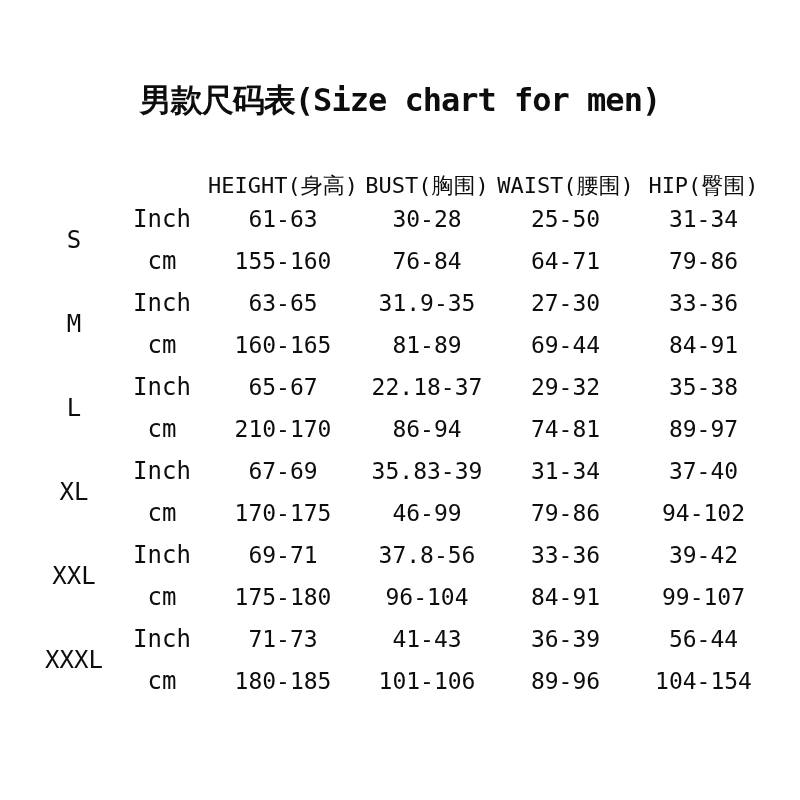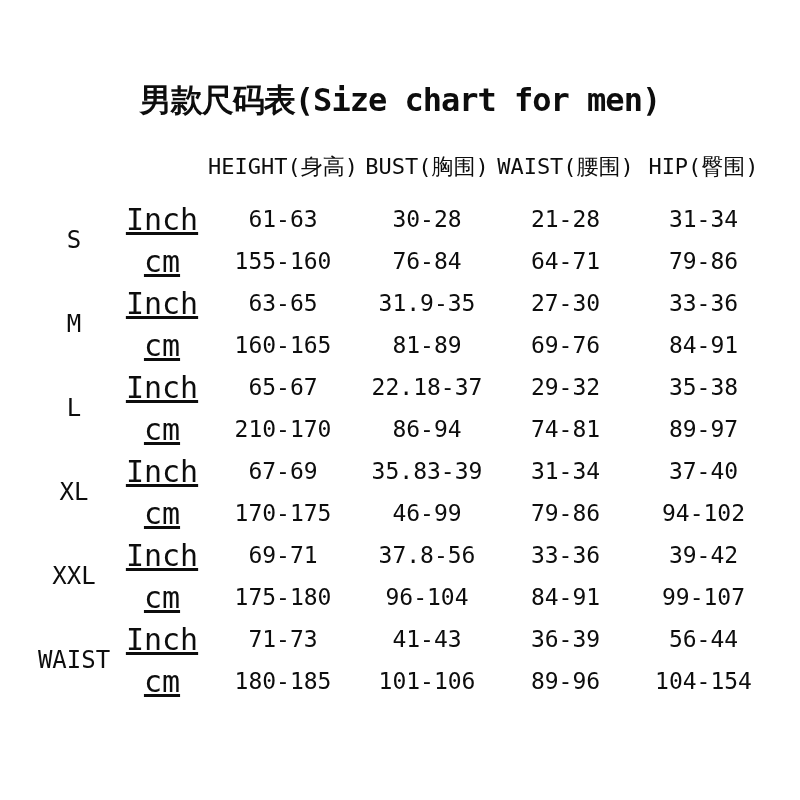--- a/index.html
+++ b/index.html
@@ -45,34 +45,33 @@
   }
   thead th {
     height: 42px;
     padding-bottom: 12px;
     font-size: 22px;
     position: relative;
   }
   thead th .hdr {
     position: absolute;
     left: 50%;
-    top: 11px;
+    top: 30px;
     transform: translate(-50%, -50%);
     white-space: nowrap;
   }
   tbody td {
     height: 42px;
     font-size: 23px;
   }
   td.size-label {
     font-size: 24px;
   }
   td.unit {
-    font-size: 30px;
-    text-decoration: underline;
+    font-size: 24px;
   }
 </style>
 </head>
 <body>
 
 <div class="page">
 
   <h1 class="title">男款尺码表(Size chart for men)</h1>
 
   <table class="size-table">
@@ -102,21 +101,21 @@
           </th>
       </tr>
     </thead>
     <tbody>
 
       <tr>
         <td class="size-label" rowspan="2">S</td>
         <td class="unit">Inch</td>
         <td>61-63</td>
         <td>30-28</td>
-        <td>21-28</td>
+        <td>25-50</td>
         <td>31-34</td>
       </tr>
       <tr>
         <td class="unit">cm</td>
         <td>155-160</td>
         <td>76-84</td>
         <td>64-71</td>
         <td>79-86</td>
       </tr>
 
@@ -125,21 +124,21 @@
         <td class="unit">Inch</td>
         <td>63-65</td>
         <td>31.9-35</td>
         <td>27-30</td>
         <td>33-36</td>
       </tr>
       <tr>
         <td class="unit">cm</td>
         <td>160-165</td>
         <td>81-89</td>
-        <td>69-76</td>
+        <td>69-44</td>
         <td>84-91</td>
       </tr>
 
       <tr>
         <td class="size-label" rowspan="2">L</td>
         <td class="unit">Inch</td>
         <td>65-67</td>
         <td>22.18-37</td>
         <td>29-32</td>
         <td>35-38</td>
@@ -178,21 +177,21 @@
       </tr>
       <tr>
         <td class="unit">cm</td>
         <td>175-180</td>
         <td>96-104</td>
         <td>84-91</td>
         <td>99-107</td>
       </tr>
 
       <tr>
-        <td class="size-label" rowspan="2">WAIST</td>
+        <td class="size-label" rowspan="2">XXXL</td>
         <td class="unit">Inch</td>
         <td>71-73</td>
         <td>41-43</td>
         <td>36-39</td>
         <td>56-44</td>
       </tr>
       <tr>
         <td class="unit">cm</td>
         <td>180-185</td>
         <td>101-106</td>

